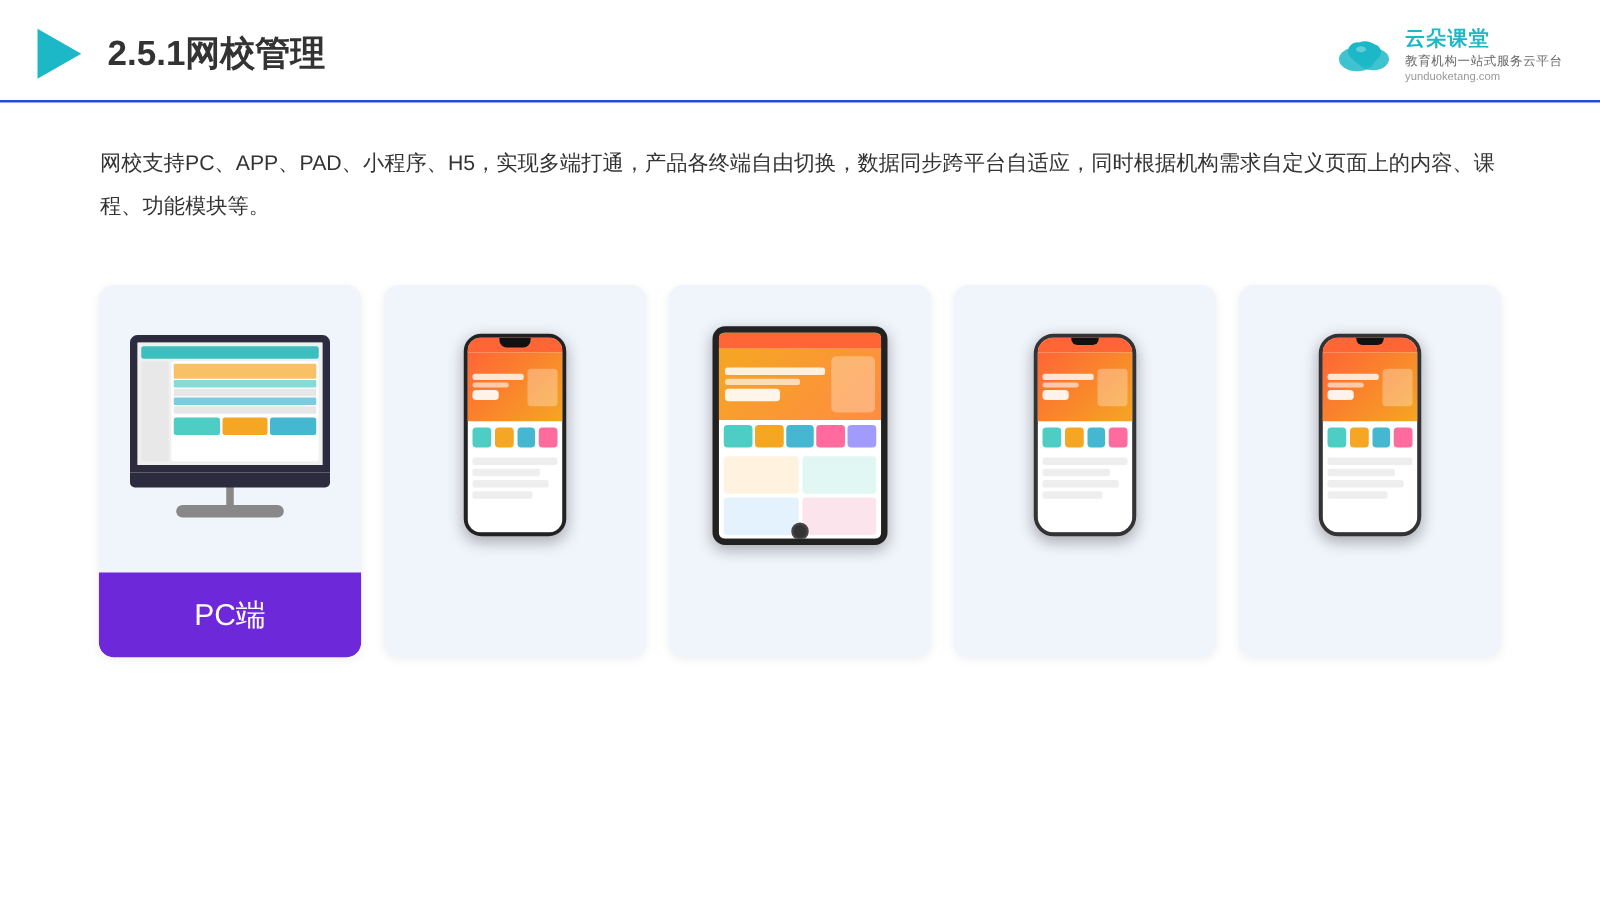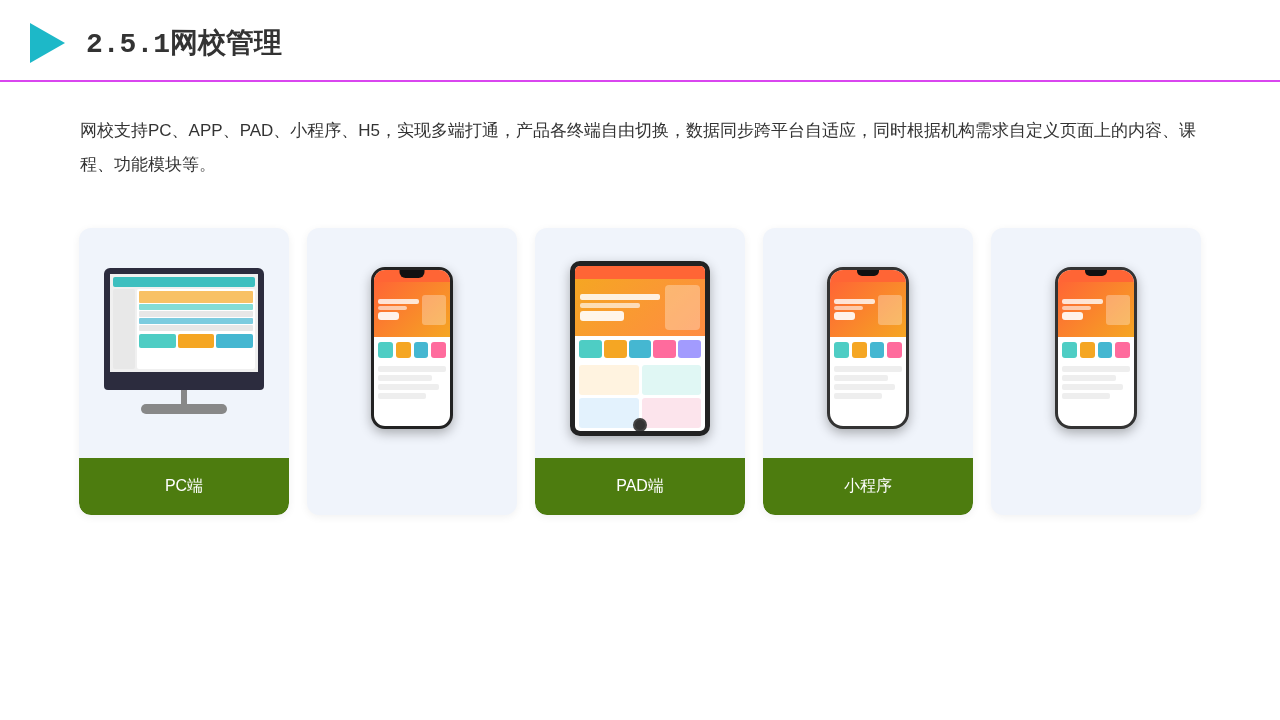--- a/index.html
+++ b/index.html
@@ -11,22 +11,21 @@
       overflow: hidden;
       position: relative;
     }
 
     
     .header {
       display: flex;
       align-items: center;
       justify-content: space-between;
       padding: 18px 30px 12px 20px;
-      border-bottom: 2px solid #d946ef;
-      font-family: Liberation Mono, monospace;
+      border-bottom: 2px solid #1d4ed8;
     }
     .header-left {
       display: flex;
       align-items: center;
       gap: 16px;
     }
     .logo-arrow {
       width: 50px;
       height: 50px;
     }
@@ -97,24 +96,24 @@
       width: 100%;
       height: 230px;
       display: flex;
       align-items: center;
       justify-content: center;
       padding: 20px 15px 10px;
     }
 
     .device-label {
       width: 100%;
-      background: #4d7c0f;
+      background: #6d28d9;
       color: #fff;
       text-align: center;
-      font-size: 16px;
+      font-size: 24px;
       font-weight: 500;
       padding: 18px 0;
       border-radius: 0 0 12px 12px;
     }
 
     
     .phone-mockup {
       width: 75px;
       height: 150px;
       background: #111;
@@ -184,20 +183,36 @@
 
 <div class="header">
   <div class="header-left">
 
     <svg class="logo-arrow" viewBox="0 0 50 50" fill="none">
       <polygon points="10,5 45,25 10,45" fill="#1db8c8"></polygon>
     </svg>
     <span class="page-title">2.5.1网校管理</span>
   </div>
 
+  <div class="brand-logo">
+    <svg class="brand-icon" viewBox="0 0 60 45">
+      <ellipse cx="22" cy="28" rx="18" ry="12" fill="#1db8c8" opacity="0.85"></ellipse>
+      <ellipse cx="38" cy="28" rx="16" ry="11" fill="#1db8c8" opacity="0.85"></ellipse>
+      <ellipse cx="30" cy="22" rx="14" ry="12" fill="#1db8c8"></ellipse>
+      <circle cx="22" cy="20" r="9" fill="#1db8c8"></circle>
+      <circle cx="38" cy="21" r="8" fill="#1db8c8"></circle>
+
+      <ellipse cx="26" cy="18" rx="5" ry="3" fill="white" opacity="0.3"></ellipse>
+    </svg>
+    <div class="brand-text-block">
+      <span class="brand-name">云朵课堂</span>
+      <span class="brand-sub">教育机构一站式服务云平台</span>
+      <span class="brand-url">yunduoketang.com</span>
+    </div>
+  </div>
 </div>
 
 <div class="description">
   <p>网校支持PC、APP、PAD、小程序、H5，实现多端打通，产品各终端自由切换，数据同步跨平台自适应，同时根据机构需求自定义页面上的内容、课程、功能模块等。</p>
 </div>
 
 <div class="cards-container">
 
   <div class="device-card">
     <div class="device-image-area">
@@ -297,21 +312,20 @@
             <div style="background:#fff3e0; border-radius:3px; height:30px;"></div>
             <div style="background:#e0f7f4; border-radius:3px; height:30px;"></div>
             <div style="background:#e3f2fd; border-radius:3px; height:30px;"></div>
             <div style="background:#fce4ec; border-radius:3px; height:30px;"></div>
           </div>
         </div>
 
         <div style="position:absolute; bottom:-1px; left:50%; transform:translateX(-50%); width:14px; height:14px; background:#333; border-radius:50%; border:2px solid #444;"></div>
       </div>
     </div>
-    <div class="device-label">PAD端</div>
   </div>
 
   <div class="device-card">
     <div class="device-image-area">
       <div style="width:82px; height:162px; background:#111; border-radius:16px; border:3px solid #333; overflow:hidden; box-shadow:0 4px 12px rgba(0,0,0,0.3); position:relative;">
         <div style="position:absolute; top:0; left:50%; transform:translateX(-50%); width:22px; height:6px; background:#111; border-radius:0 0 5px 5px; z-index:10;"></div>
         <div style="width:100%; height:100%; background:#fff; display:flex; flex-direction:column;">
           <div style="height:12px; background:#ff6535;"></div>
           <div style="height:55px; background:linear-gradient(135deg,#ff6535,#f5a623); display:flex; align-items:center; padding:4px; gap:3px;">
             <div style="flex:1;">
@@ -329,21 +343,20 @@
           </div>
           <div style="padding:3px 4px; display:flex; flex-direction:column; gap:3px; flex:1;">
             <div style="height:6px; background:#eee; border-radius:2px;"></div>
             <div style="height:6px; background:#eee; border-radius:2px; width:80%;"></div>
             <div style="height:6px; background:#eee; border-radius:2px; width:90%;"></div>
             <div style="height:6px; background:#eee; border-radius:2px; width:70%;"></div>
           </div>
         </div>
       </div>
     </div>
-    <div class="device-label">小程序</div>
   </div>
 
   <div class="device-card">
     <div class="device-image-area">
       <div style="width:82px; height:162px; background:#111; border-radius:16px; border:3px solid #333; overflow:hidden; box-shadow:0 4px 12px rgba(0,0,0,0.3); position:relative;">
         <div style="position:absolute; top:0; left:50%; transform:translateX(-50%); width:22px; height:6px; background:#111; border-radius:0 0 5px 5px; z-index:10;"></div>
         <div style="width:100%; height:100%; background:#fff; display:flex; flex-direction:column;">
           <div style="height:12px; background:#ff6535;"></div>
           <div style="height:55px; background:linear-gradient(135deg,#ff6535,#f5a623); display:flex; align-items:center; padding:4px; gap:3px;">
             <div style="flex:1;">

